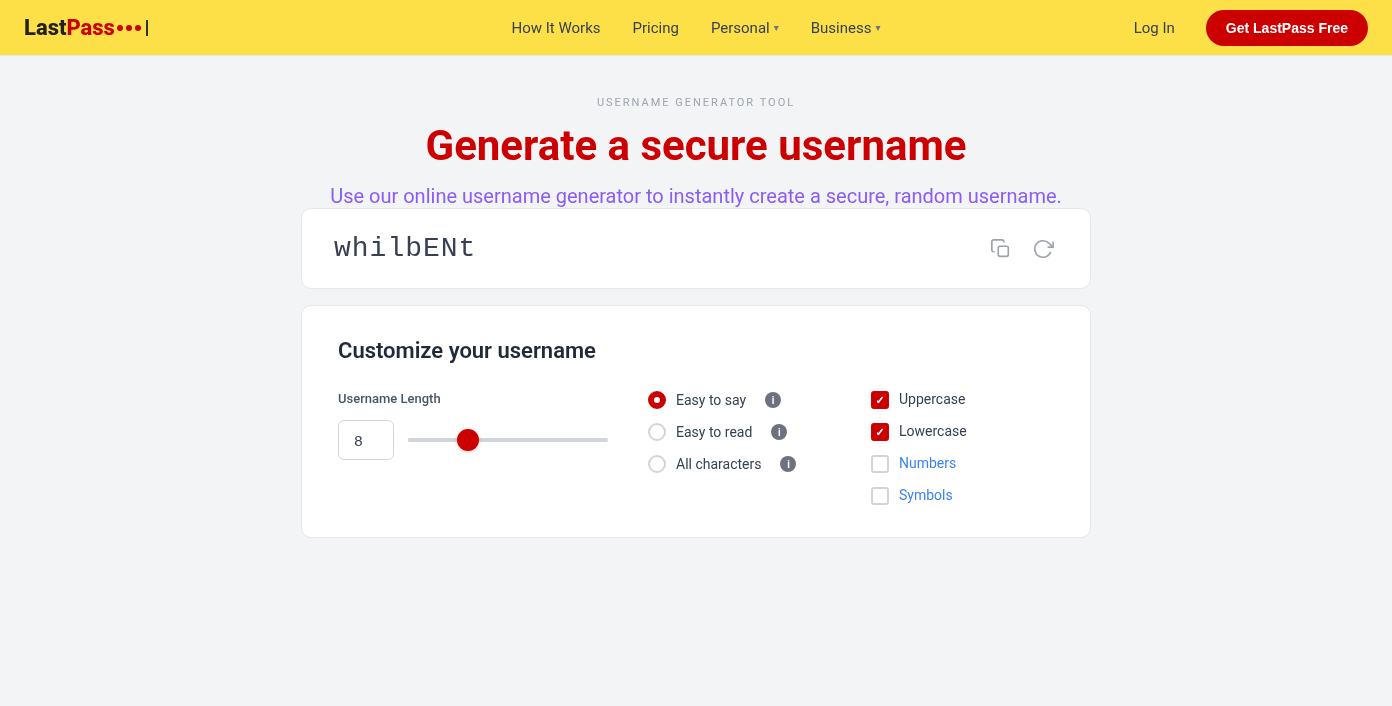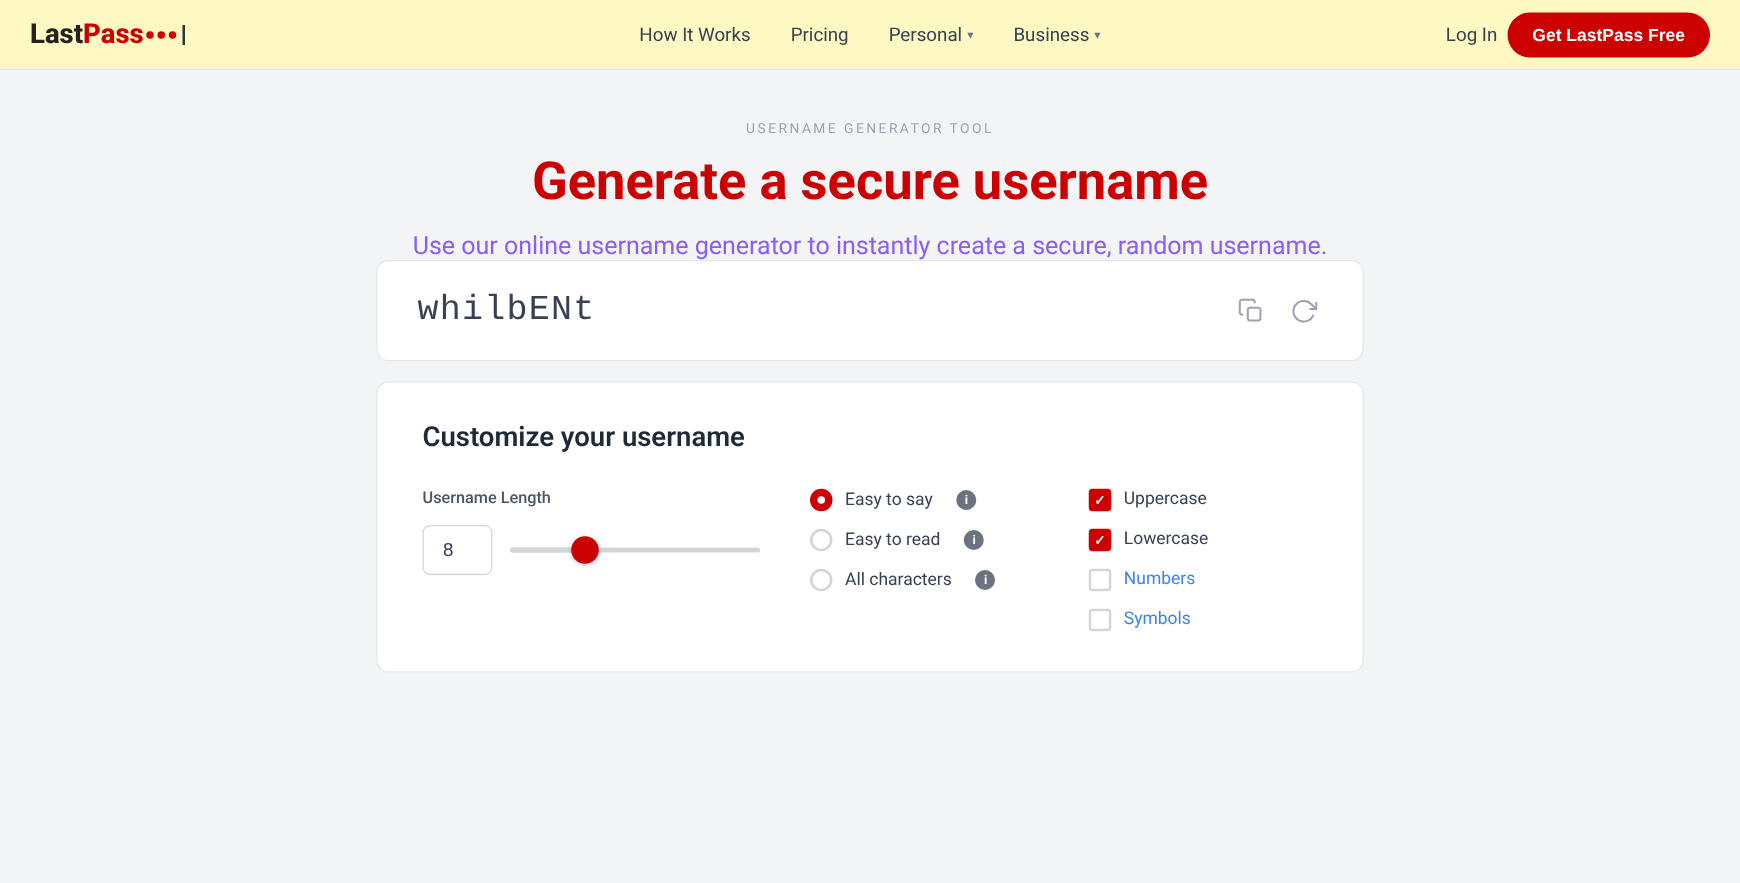--- a/index.html
+++ b/index.html
@@ -5,21 +5,21 @@
     * { margin: 0; padding: 0; box-sizing: border-box; }
     body {
       font-family: -apple-system, BlinkMacSystemFont, 'Segoe UI', Roboto, sans-serif;
       background: #f3f4f6;
       min-height: 706px;
       color: #333;
     }
 
     
     nav {
-      background: #fef9c3;
+      background: #fde047;
       border-bottom: 1px solid #e5e7eb;
       height: 56px;
       display: flex;
       align-items: center;
       padding: 0 24px;
       position: relative;
     }
     .nav-logo {
       display: flex;
       align-items: center;
@@ -61,21 +61,21 @@
       align-items: center;
       gap: 4px;
     }
     .chevron-icon {
       font-size: 10px;
       color: #6b7280;
     }
     .nav-right {
       display: flex;
       align-items: center;
-      gap: 8px;
+      gap: 31px;
       margin-left: auto;
     }
     .login-link {
       font-size: 15px;
       color: #374151;
       cursor: pointer;
     }
     .cta-button {
       background: #cc0000;
       color: #fff;

